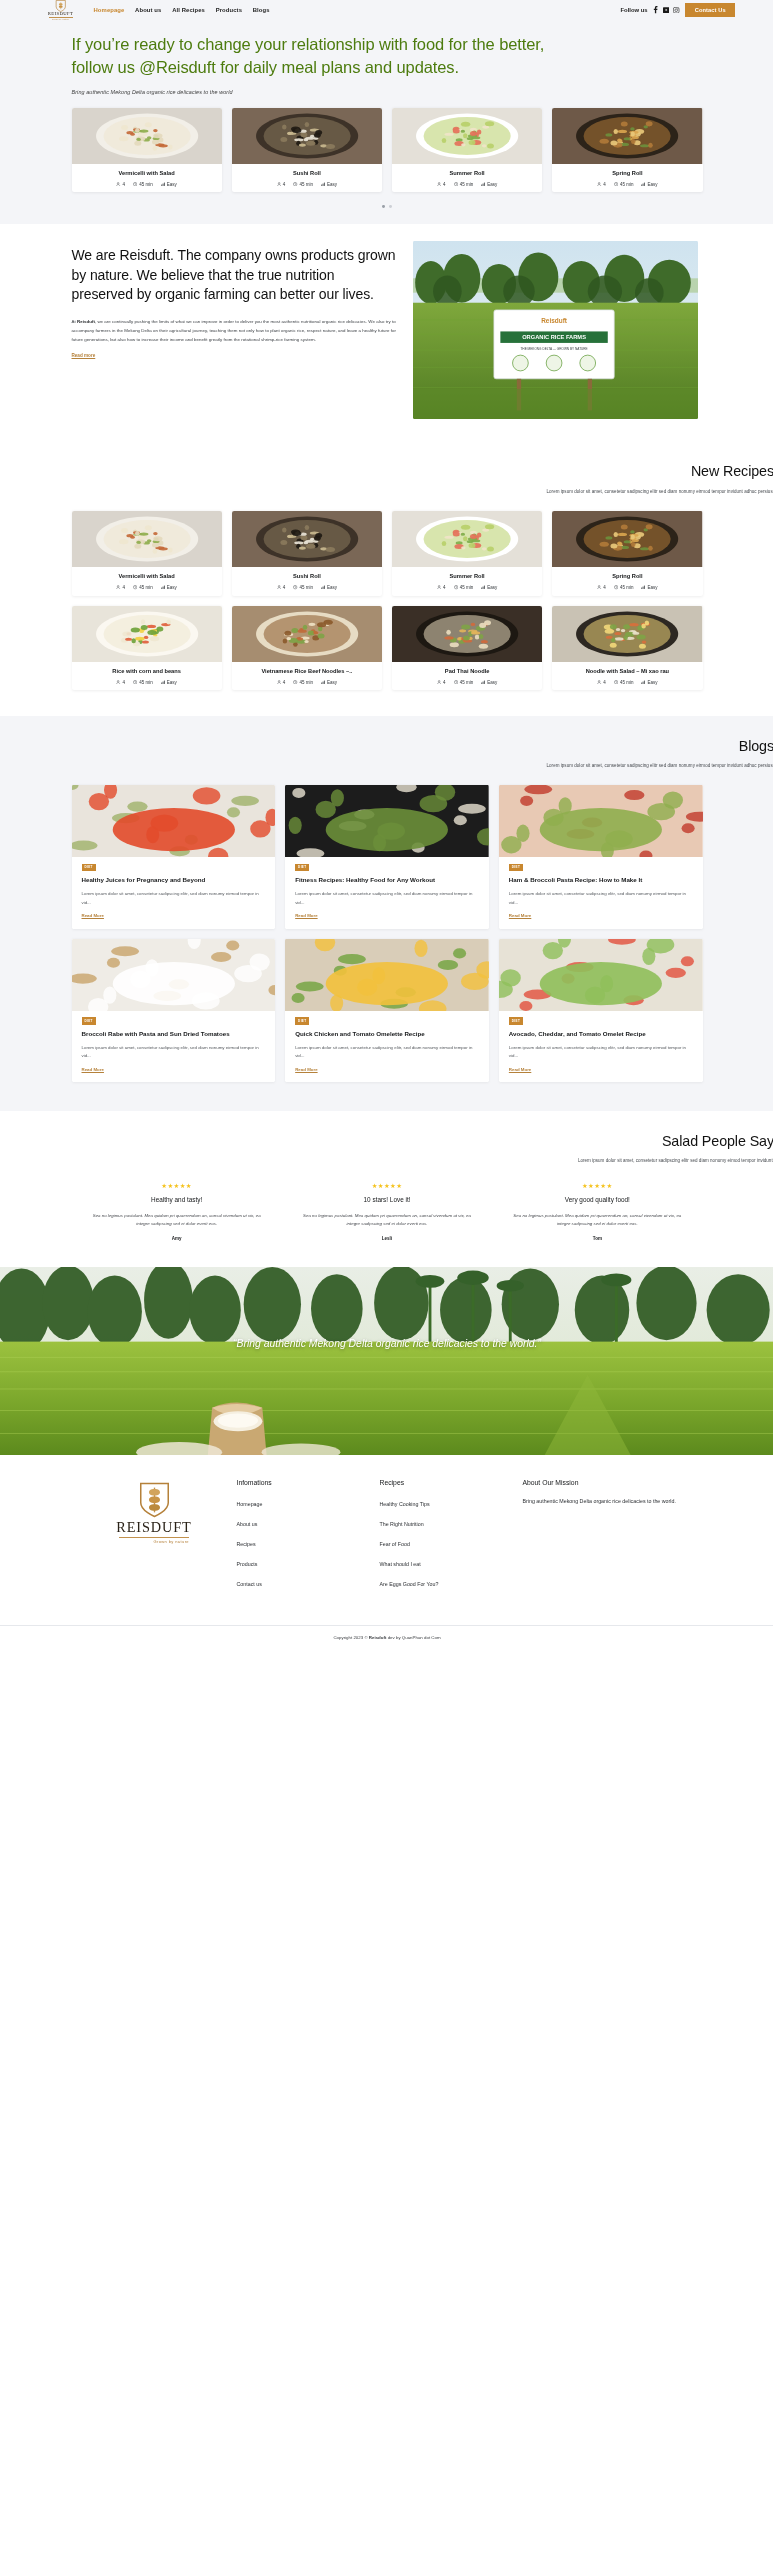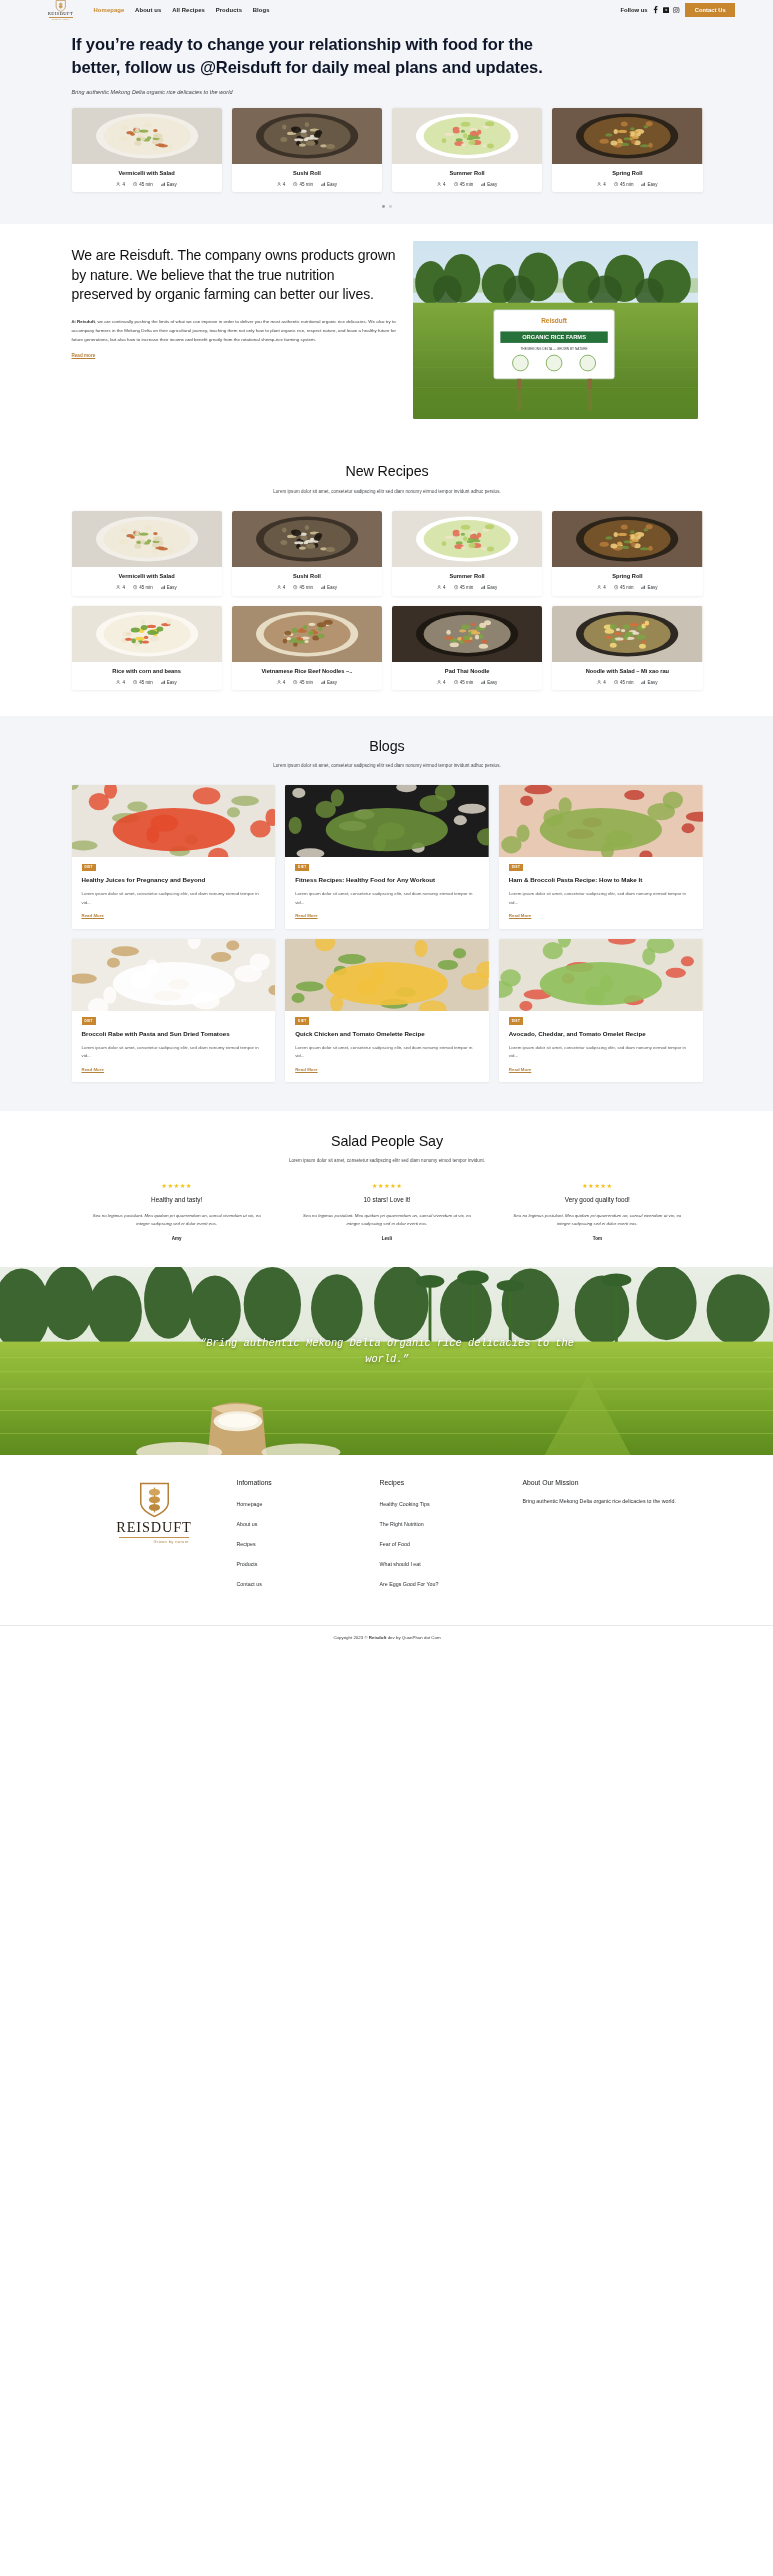--- a/index.html
+++ b/index.html
@@ -64,22 +64,22 @@
     cursor: pointer;
     letter-spacing: 0.1px;
   }
 
   
   .hero { background: #f4f5f8; padding: 13px 0 0 0; }
   .hero-inner { width: 631px; margin: 0 auto; }
   .hero h1 {
     font-size: 16.5px;
     line-height: 1.38;
-    font-weight: 700;
-    color: #0f172a;
+    font-weight: 400;
+    color: #4d7c0f;
     letter-spacing: -0.1px;
     max-width: 502px;
   }
   .hero-sub {
     margin-top: 10px;
     font-size: 5.4px;
     font-style: italic;
     color: #3b3b3b;
     letter-spacing: 0.1px;
   }
@@ -146,21 +146,21 @@
     margin-top: 9.3px;
     font-size: 4.6px;
     font-weight: 700;
     color: #b5813a;
     text-decoration: underline;
     cursor: pointer;
   }
   .about-right { width: 285px; height: 178px; border-radius: 1.4px; overflow: hidden; position: relative; }
 
   
-  .sec-head { text-align: center; }
+  .sec-head { text-align: right; }
   .sec-head h2 {
     font-size: 14.3px;
     font-weight: 400;
     color: #121212;
     letter-spacing: -0.1px;
   }
   .sec-head p {
     margin-top: 9.3px;
     font-size: 4.5px;
     color: #44484d;
@@ -237,21 +237,21 @@
     color: #46494e;
   }
   .tname {
     margin-top: 8.6px;
     font-size: 4.5px;
     font-weight: 700;
     color: #16181a;
   }
 
   
-  .banner { position: relative; width: 774px; height: 188px; overflow: hidden; font-family: Liberation Mono, monospace; }
+  .banner { position: relative; width: 774px; height: 188px; overflow: hidden; }
   .banner .bsky { position: absolute; inset: 0; }
   .banner-quote {
     position: absolute;
     left: 0; right: 0;
     top: 69px;
     text-align: center;
     color: #ffffff;
     font-size: 10.4px;
     font-style: italic;
     line-height: 1.52;

